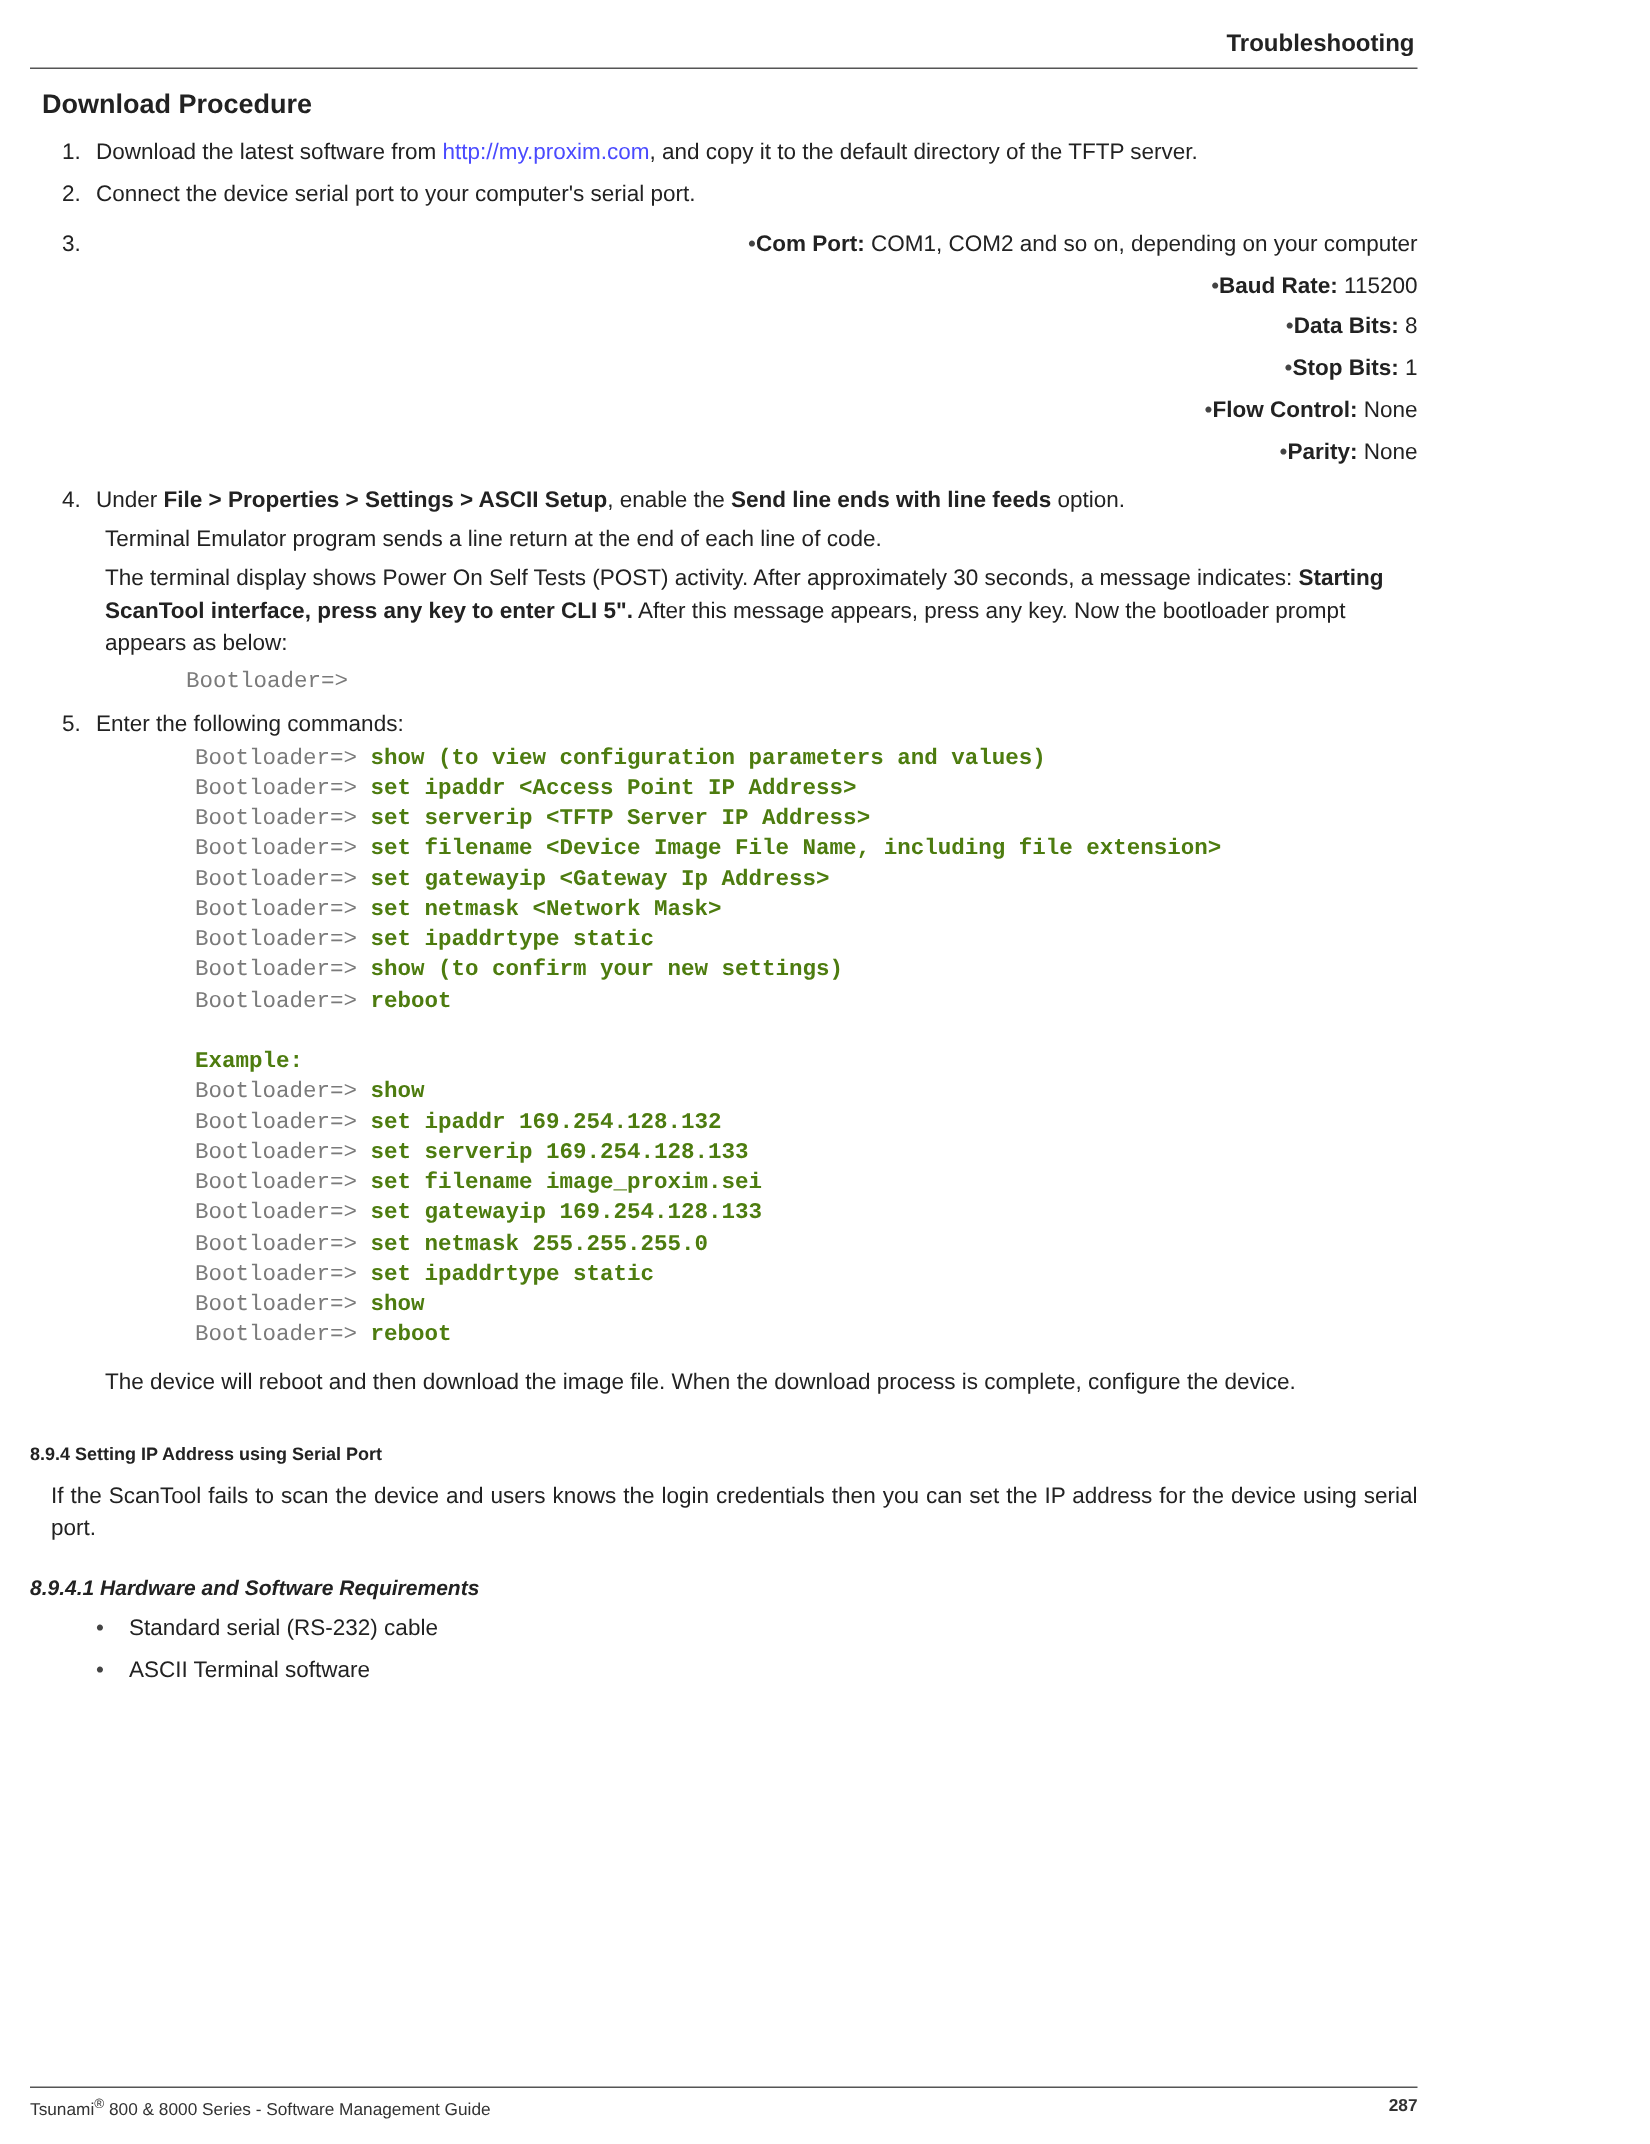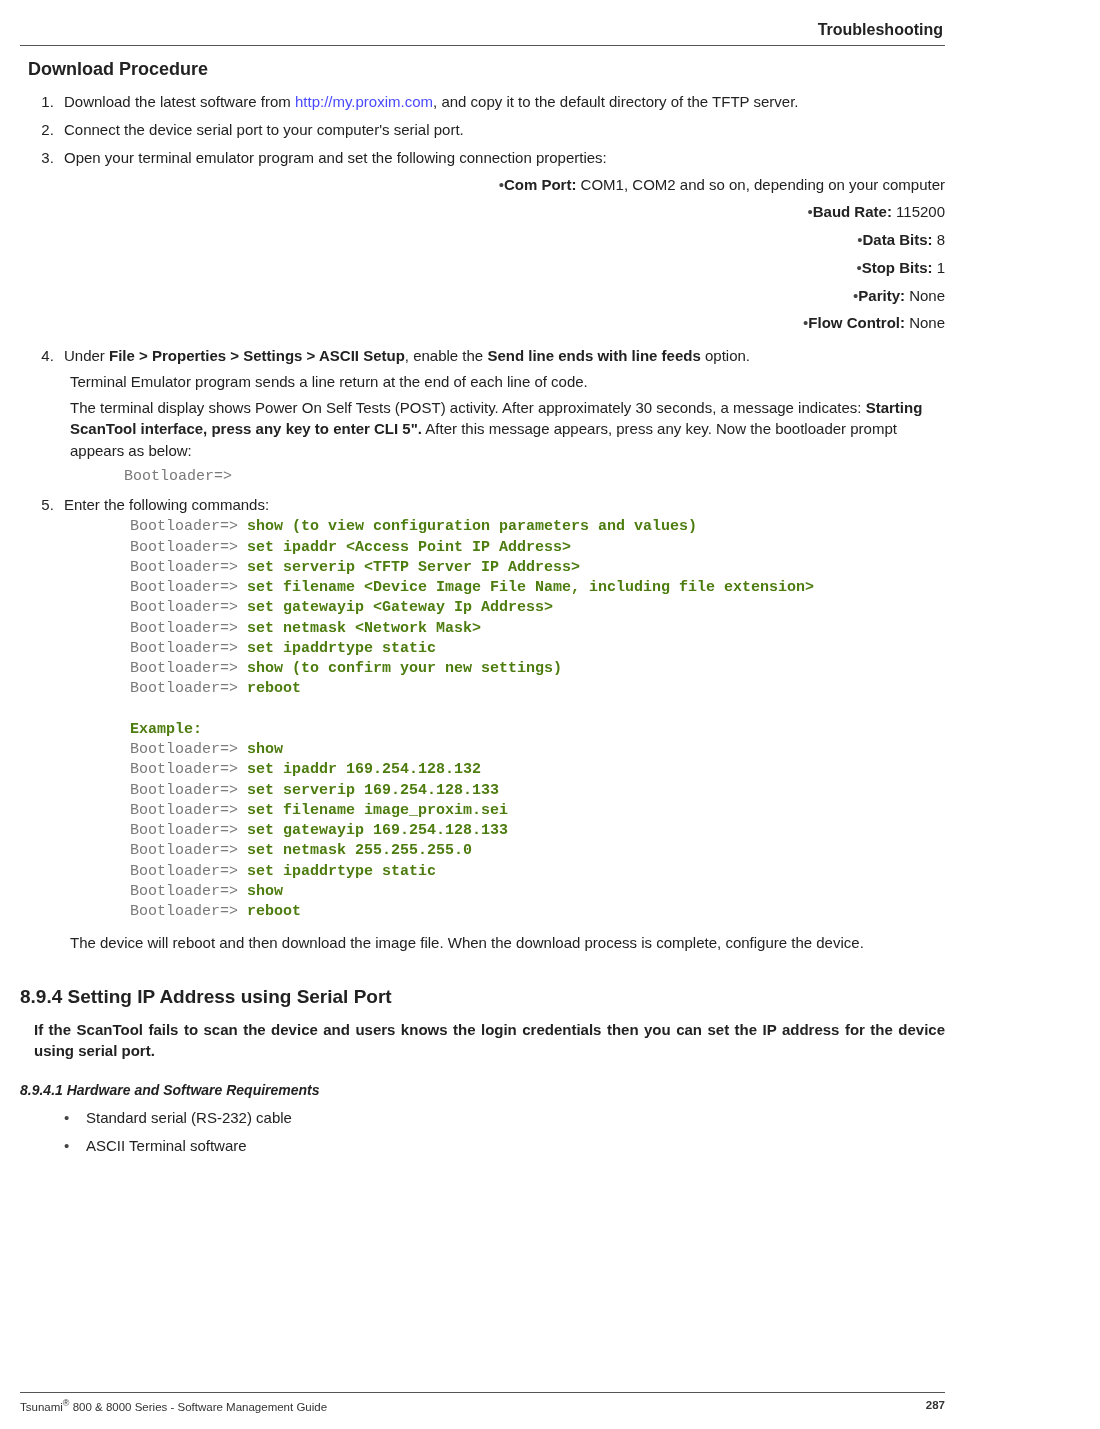--- a/index.html
+++ b/index.html
@@ -82,33 +82,32 @@
   }
   .code-block .prompt {
     color: #7a7a7a;
   }
   .code-block .cmd {
     color: #4d7c0f;
     font-weight: 700;
   }
   .h2 {
     font-weight: 700;
-    font-size: 19px;
+    font-size: 12px;
     margin: 22px 0 8px 0;
   }
   .h4 {
     font-weight: 700;
     font-style: italic;
     font-size: 14px;
     margin: 18px 0 4px 0;
   }
   .body-para {
     margin: 6px 0 6px 14px;
     text-align: justify;
-    font-weight: bold;
   }
   ul.req-bullets {
     list-style: none;
     margin: 2px 0 2px 48px;
     padding: 0;
   }
   ul.req-bullets > li {
     padding: 3px 0;
   }
   ul.req-bullets > li::before {
@@ -149,28 +148,27 @@
   <hr class="top-rule">
 
   <div class="h3">Download Procedure</div>
 
   <ol class="top-list">
     <li>
       <span>Download the latest software from </span><span class="link">http://my.proxim.com</span><span>, and copy it to the default directory of the TFTP server.</span>
     </li>
     <li>Connect the device serial port to your computer's serial port.</li>
     <li>
-      <span>Open your terminal emulator program and set the following connection properties:</span>
       <ul class="bullets">
         <li><b>Com Port:</b><span> COM1, COM2 and so on, depending on your computer</span></li>
         <li><b>Baud Rate:</b><span> 115200</span></li>
         <li><b>Data Bits:</b><span> 8</span></li>
         <li><b>Stop Bits:</b><span> 1</span></li>
+        <li><b>Flow Control:</b><span> None</span></li>
         <li><b>Parity:</b><span> None</span></li>
-        <li><b>Flow Control:</b><span> None</span></li>
       </ul>
     </li>
     <li>
       <span>Under </span><b>File &gt; Properties &gt; Settings &gt; ASCII Setup</b><span>, enable the </span><b>Send line ends with line feeds</b><span> option.</span>
       <div class="sub-para">Terminal Emulator program sends a line return at the end of each line of code.</div>
       <div class="sub-para">
         <span>The terminal display shows Power On Self Tests (POST) activity. After approximately 30 seconds, a message indicates: </span><b>Starting ScanTool interface, press any key to enter CLI 5".</b><span> After this message appears, press any key. Now the bootloader prompt appears as below:</span>
       </div>
       <span class="code-inline">Bootloader=&gt;</span>
     </li>

